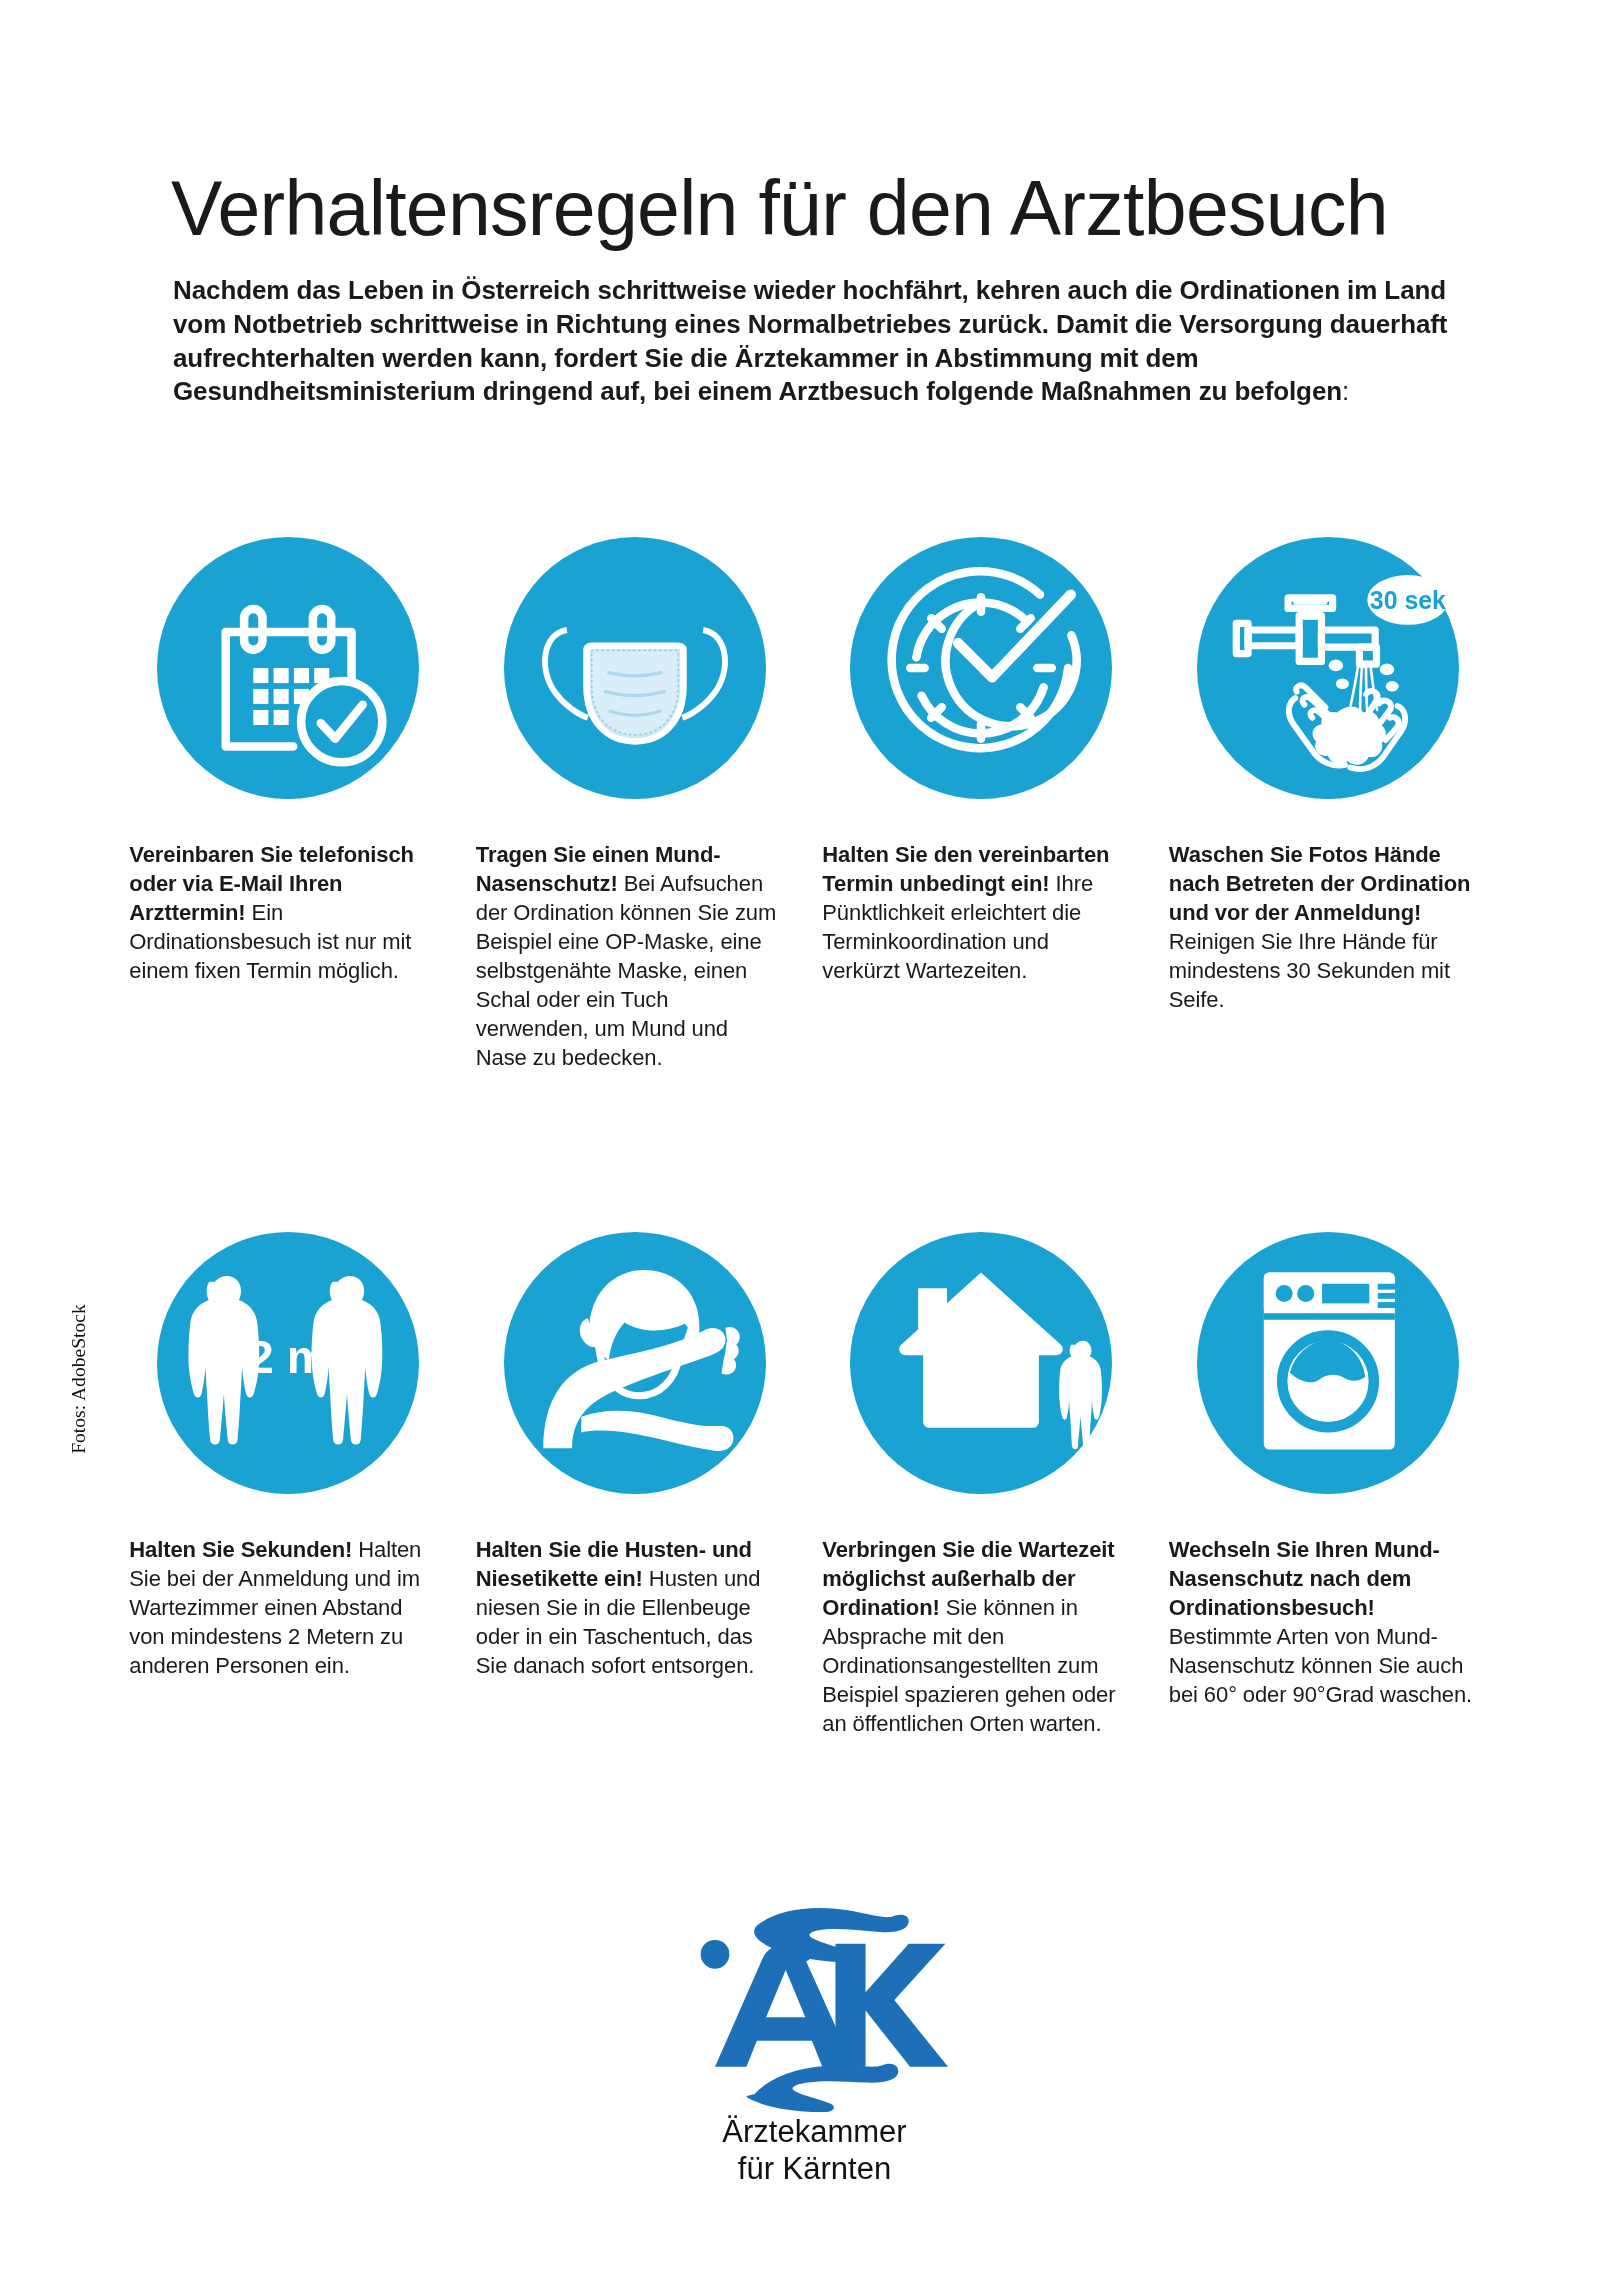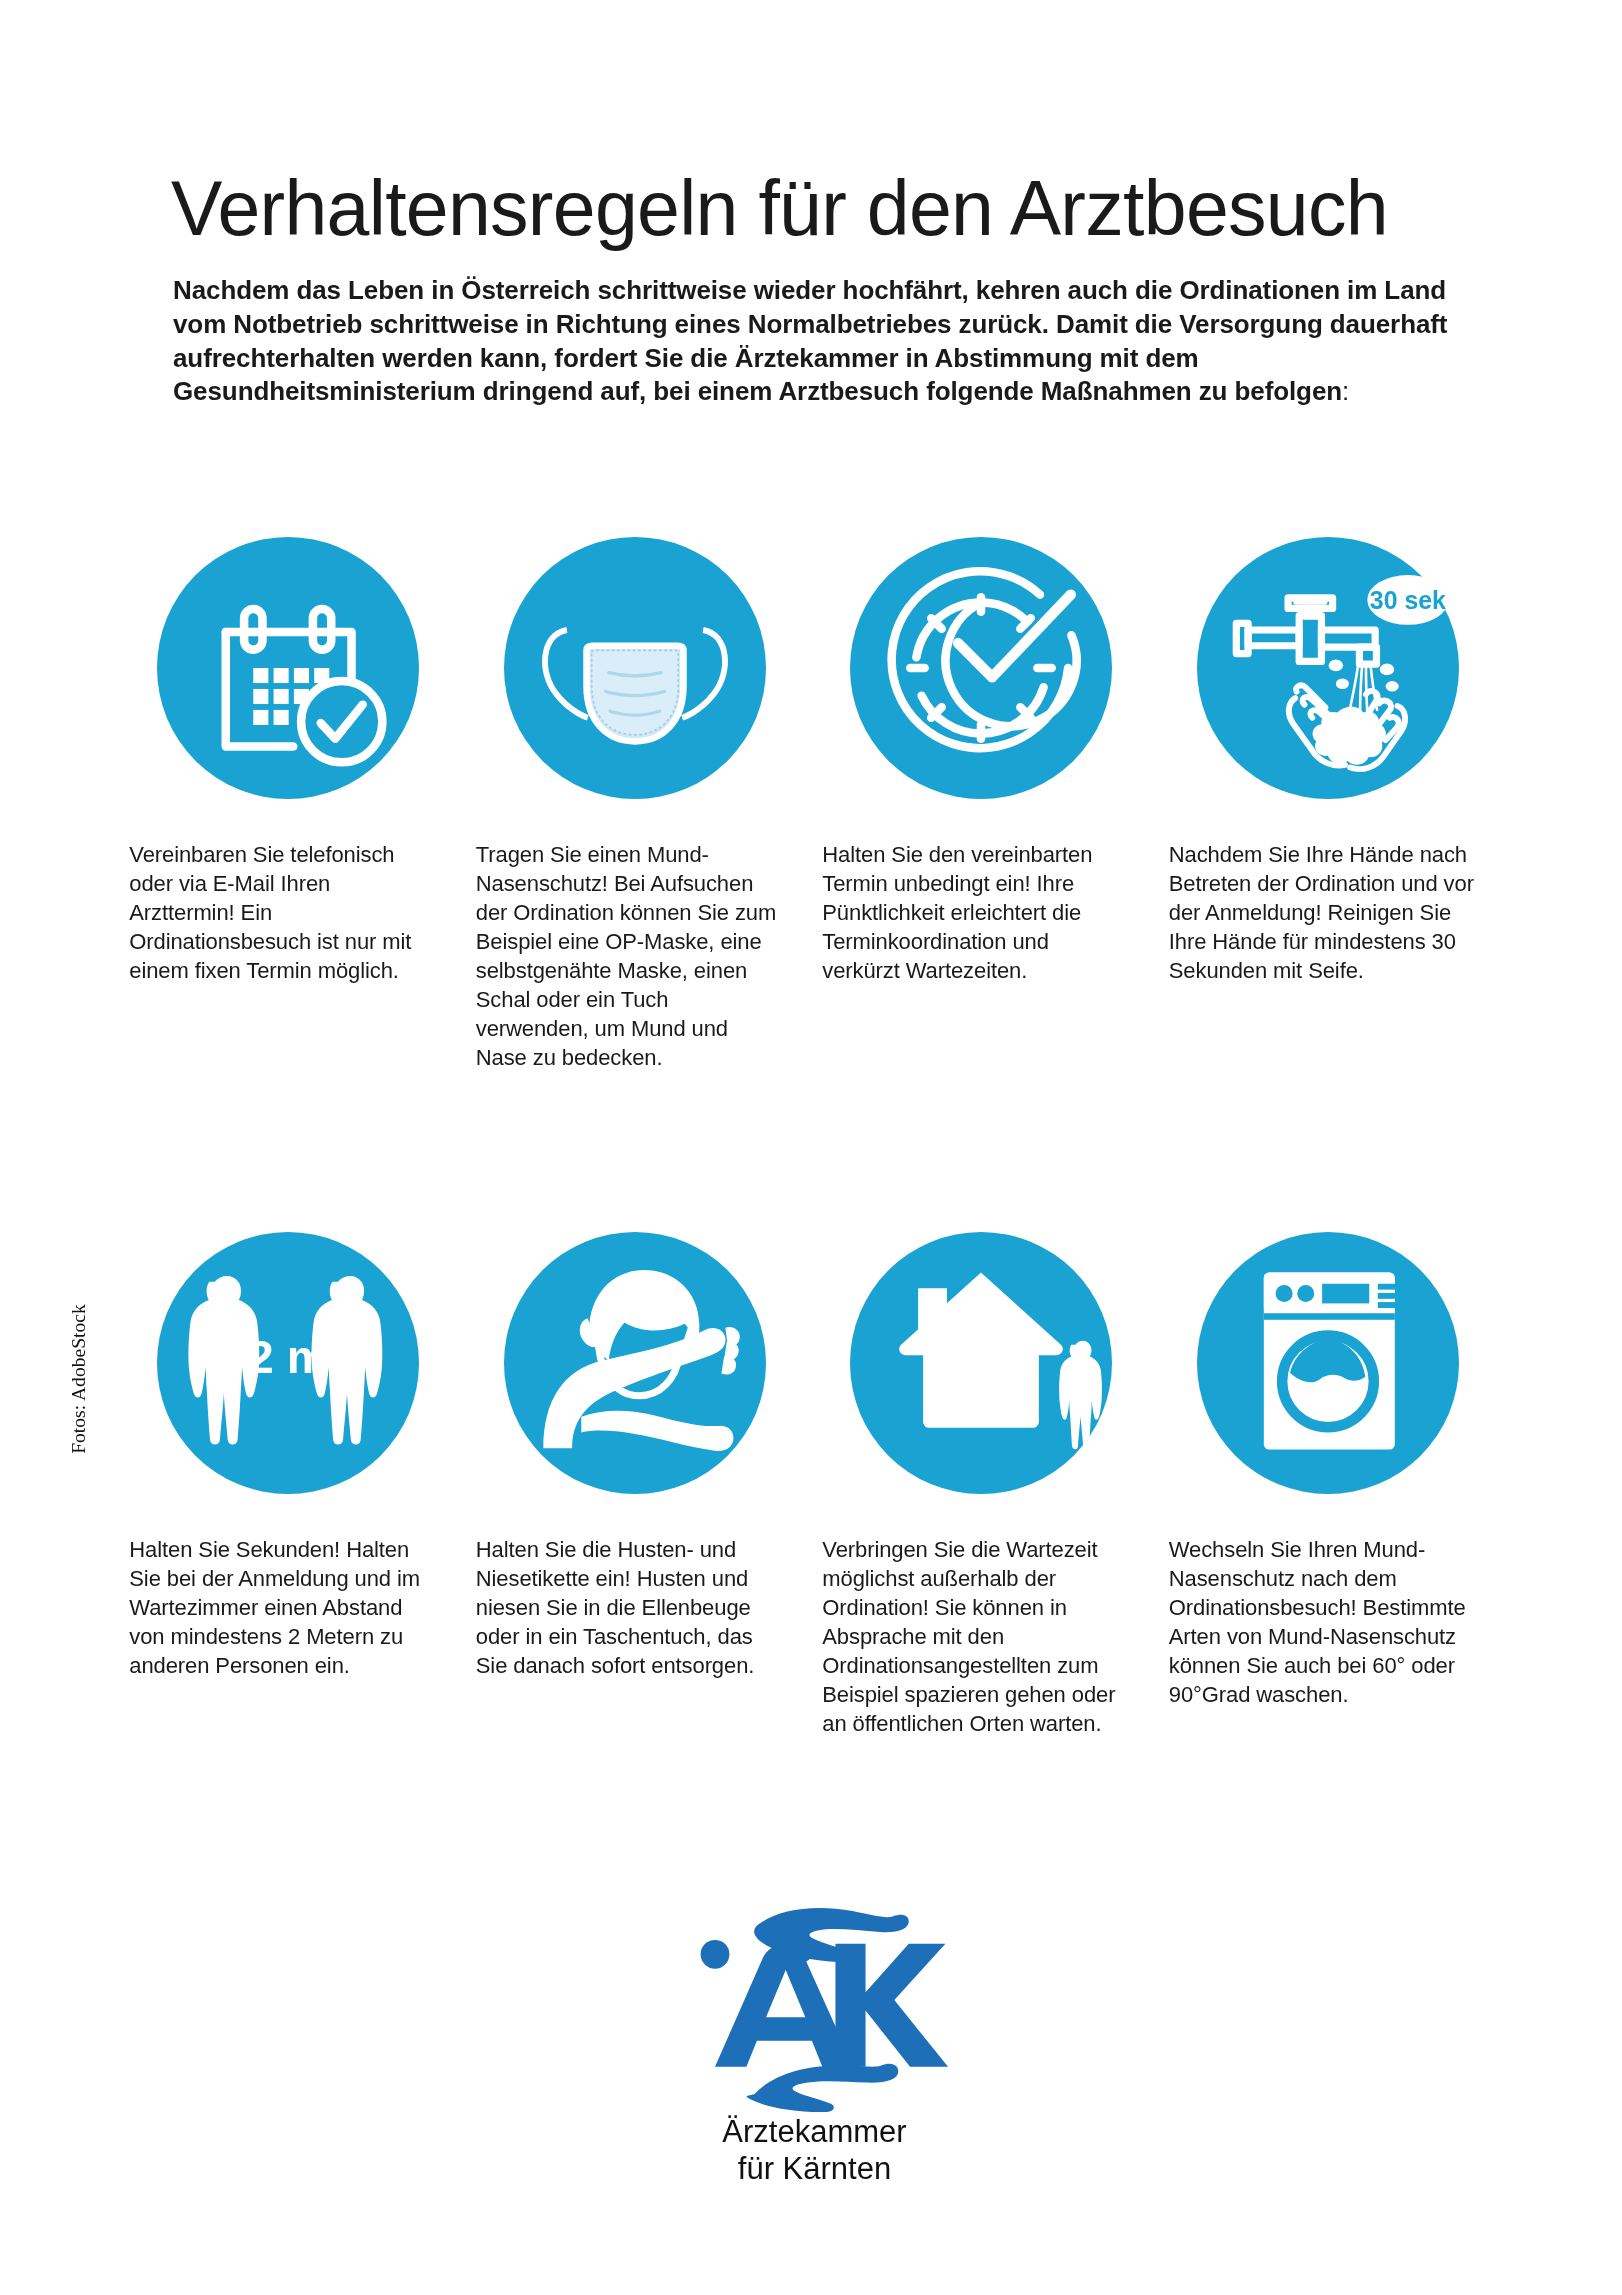--- a/index.html
+++ b/index.html
@@ -104,21 +104,21 @@
   .icon-wrap svg { position: absolute; inset: 0; width: 262px; height: 262px; }
 
   .card-text {
     font-size: 22px;
     line-height: 1.32;
     color: #1a1a1a;
     letter-spacing: -0.1px;
     padding-left: 1.3px;
   }
   .card-text .lead {
-    font-weight: normal;
+    font-weight: bold;
   }
   .card-text .body { font-weight: normal; }
 
   
   .logo-block {
     position: absolute;
     left: 677px;
     top: 1898px;
     width: 275px;
     text-align: center;
@@ -265,21 +265,21 @@
             </g>
 
             <path d="M214 268 c-14 -4 -26 6 -24 18 c-14 2 -18 18 -8 26 c-6 12 4 24 18 22
                      c4 12 20 16 30 8 c10 10 28 6 32 -6 c14 2 24 -10 20 -22 c10 -8 8 -24 -4 -28
                      c2 -14 -12 -24 -24 -18 c-8 -12 -28 -12 -40 0 z" fill="#ffffff"></path>
 
             <ellipse cx="322" cy="96" rx="62" ry="38" fill="#ffffff"></ellipse>
             <text x="322" y="110" text-anchor="middle" font-family="Liberation Sans, sans-serif" font-size="38" font-weight="bold" fill="#1aa3d2">30 sek</text>
           </svg>
         </div>
-        <div class="card-text"><span class="lead">Nachdem Sie Ihre Hände nach Betreten der Ordination und vor der Anmeldung!</span><span class="body"> Reinigen Sie Ihre Hände für mindestens 30 Sekunden mit Seife.</span></div>
+        <div class="card-text"><span class="lead">Waschen Sie Fotos Hände nach Betreten der Ordination und vor der Anmeldung!</span><span class="body"> Reinigen Sie Ihre Hände für mindestens 30 Sekunden mit Seife.</span></div>
       </div>
 
     </div>
 
     <div class="row row2">
 
       <div class="card">
         <div class="icon-wrap">
           <div class="icon-circle"></div>
           <svg viewBox="0 0 400 400">

